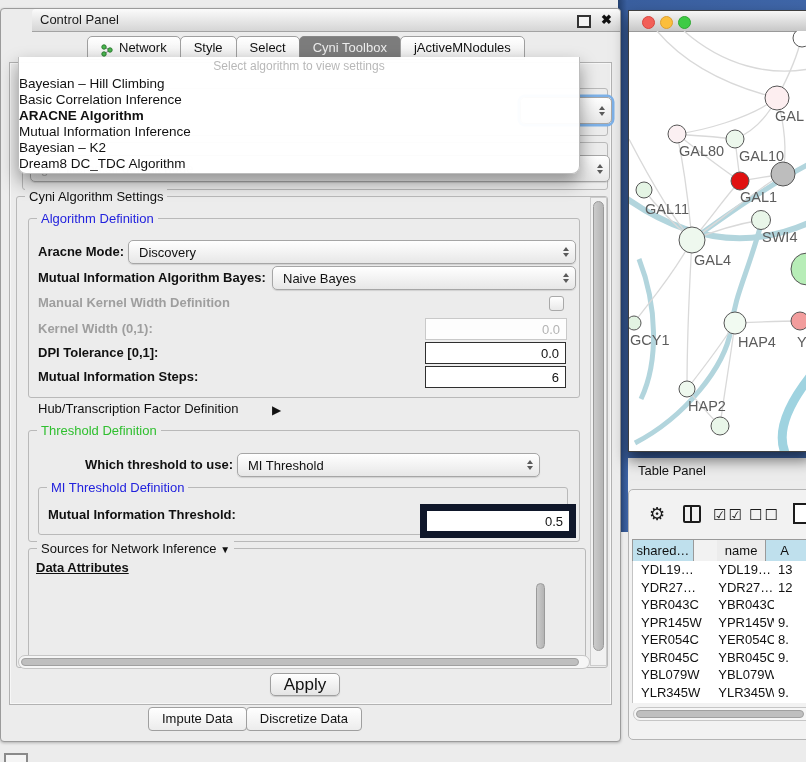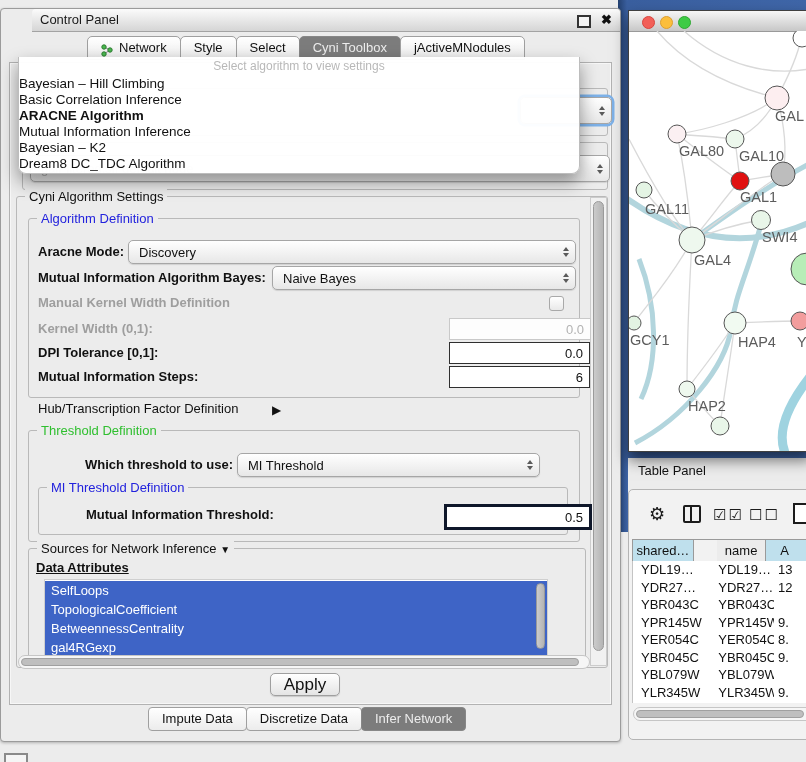--- a/index.html
+++ b/index.html
@@ -43,23 +43,23 @@
   .combo{position:absolute;border:1px solid #a6a6a6;border-radius:5px;
          background:linear-gradient(#ffffff,#e7e7e7);display:flex;align-items:center;
          font-size:13px;padding-left:10px;box-shadow:0 1px 1px rgba(0,0,0,.12);}
   .spin{position:absolute;right:6px;top:50%;transform:translateY(-50%);display:flex;flex-direction:column;gap:2px;}
   .spin i{display:block;width:0;height:0;border-left:3.5px solid transparent;border-right:3.5px solid transparent;}
   .spin .up{border-bottom:4px solid #5a5a5a;}
   .spin .dn{border-top:4px solid #5a5a5a;}
 
   
   .num{position:absolute;height:20px;font:13px "Liberation Sans",sans-serif;text-align:right;
-       padding:0 6px;background:#fff;color:#111;border:1.5px solid #2f2f2f;margin-left:24px;}
+       padding:0 6px;background:#fff;color:#111;border:1.5px solid #2f2f2f;}
   .num.disd{border:1px solid #c9c9c9;color:#b3b3b3;background:#fdfdfd;}
-  .num.mid{border:3px solid #0f172a;}
+  .num.mid{border:7px solid #0f172a;}
 
   .checkbox{position:absolute;width:13px;height:13px;border:1px solid #a9a9a9;border-radius:3px;
             background:linear-gradient(#ffffff,#e9e9e9);}
 
   
   .popup{position:absolute;background:rgba(255,255,255,.97);border:1px solid #bdbdbd;border-top:none;
          border-radius:0 0 8px 8px;box-shadow:0 8px 18px rgba(0,0,0,.4);z-index:10;overflow:hidden;}
   .pop-prompt{height:19px;line-height:19px;text-align:center;color:#b8b8b8;font-size:12px;}
   .pop-item{height:16px;line-height:16px;padding-left:0;font-size:13.5px;color:#111;}
   .pop-item.sel{font-weight:bold;}
@@ -222,53 +222,44 @@
   <div class="combo" style="left:237px;top:453px;width:291px;height:22px;">
     <span>MI Threshold</span>
     <span class="spin">
         <i class="up"></i>
         <i class="dn"></i>
       </span>
   </div>
   <div class="groupbox" style="left:38px;top:487px;width:528px;height:46px;">
     <span class="grouplabel lab-blue">MI Threshold Definition</span>
   </div>
-  <div class="lbl b" style="left:48px;top:503px;line-height:24px;margin-left:38px;">Mutual Information Threshold:</div>
+  <div class="lbl b" style="left:48px;top:503px;line-height:24px;">Mutual Information Threshold:</div>
   <input class="num mid" style="left: 420px; top: 504px; width: 130px;" value="0.5">
 
   <div class="groupbox" style="left:28px;top:548px;width:556px;height:112px;">
     <span class="grouplabel">
       <span>Sources for Network Inference</span>
       <span style="font-size:10px;">▼</span>
     </span>
   </div>
   <div class="lbl b" style="left:36px;top:558px;line-height:20px;text-decoration:underline;">Data Attributes</div>
-  <div class="attr-list" style="left:44px;top:579px;width:502px;height:79px;">
-      <div class="attr-item">SelfLoops</div>
-      <div class="attr-item">TopologicalCoefficient</div>
-      <div class="attr-item">BetweennessCentrality</div>
-      <div class="attr-item">gal4RGexp</div>
-    </div>
   <div class="abs vthumb" style="left:536px;top:583px;width:7px;height:64px;"></div>
 
   <div class="abs htrack" style="left:18px;top:655px;width:570px;height:12px;">
     <div class="hthumb" style="left:2px;top:2px;width:556px;height:6px;"></div>
   </div>
 
   <div class="btn" style="left:270px;top:673px;width:68px;height:21px;line-height:21px;">Apply</div>
 
   <div class="abs tabstrip bottom" style="left:148px;top:707px;">
     <div class="tab">
         <span>Impute Data</span>
       </div>
     <div class="tab">
         <span>Discretize Data</span>
-      </div>
-    <div class="tab sel">
-        <span>Infer Network</span>
       </div>
   </div>
 
   <div class="abs" style="left:4px;top:753px;width:20px;height:12px;border:2px solid #8a8a8a;background:#f5f5f5;"></div>
 
   <div class="macwin" style="left:628px;top:10px;width:182px;height:440px;">
     <div class="mactitle">
       <span class="light" style="left:13px;background:#f25f58;border:1px solid #d8453e;"></span>
       <span class="light" style="left:31px;background:#fbbe3c;border:1px solid #dd9f2f;"></span>
       <span class="light" style="left:49px;background:#3ecb45;border:1px solid #2fa833;"></span>

